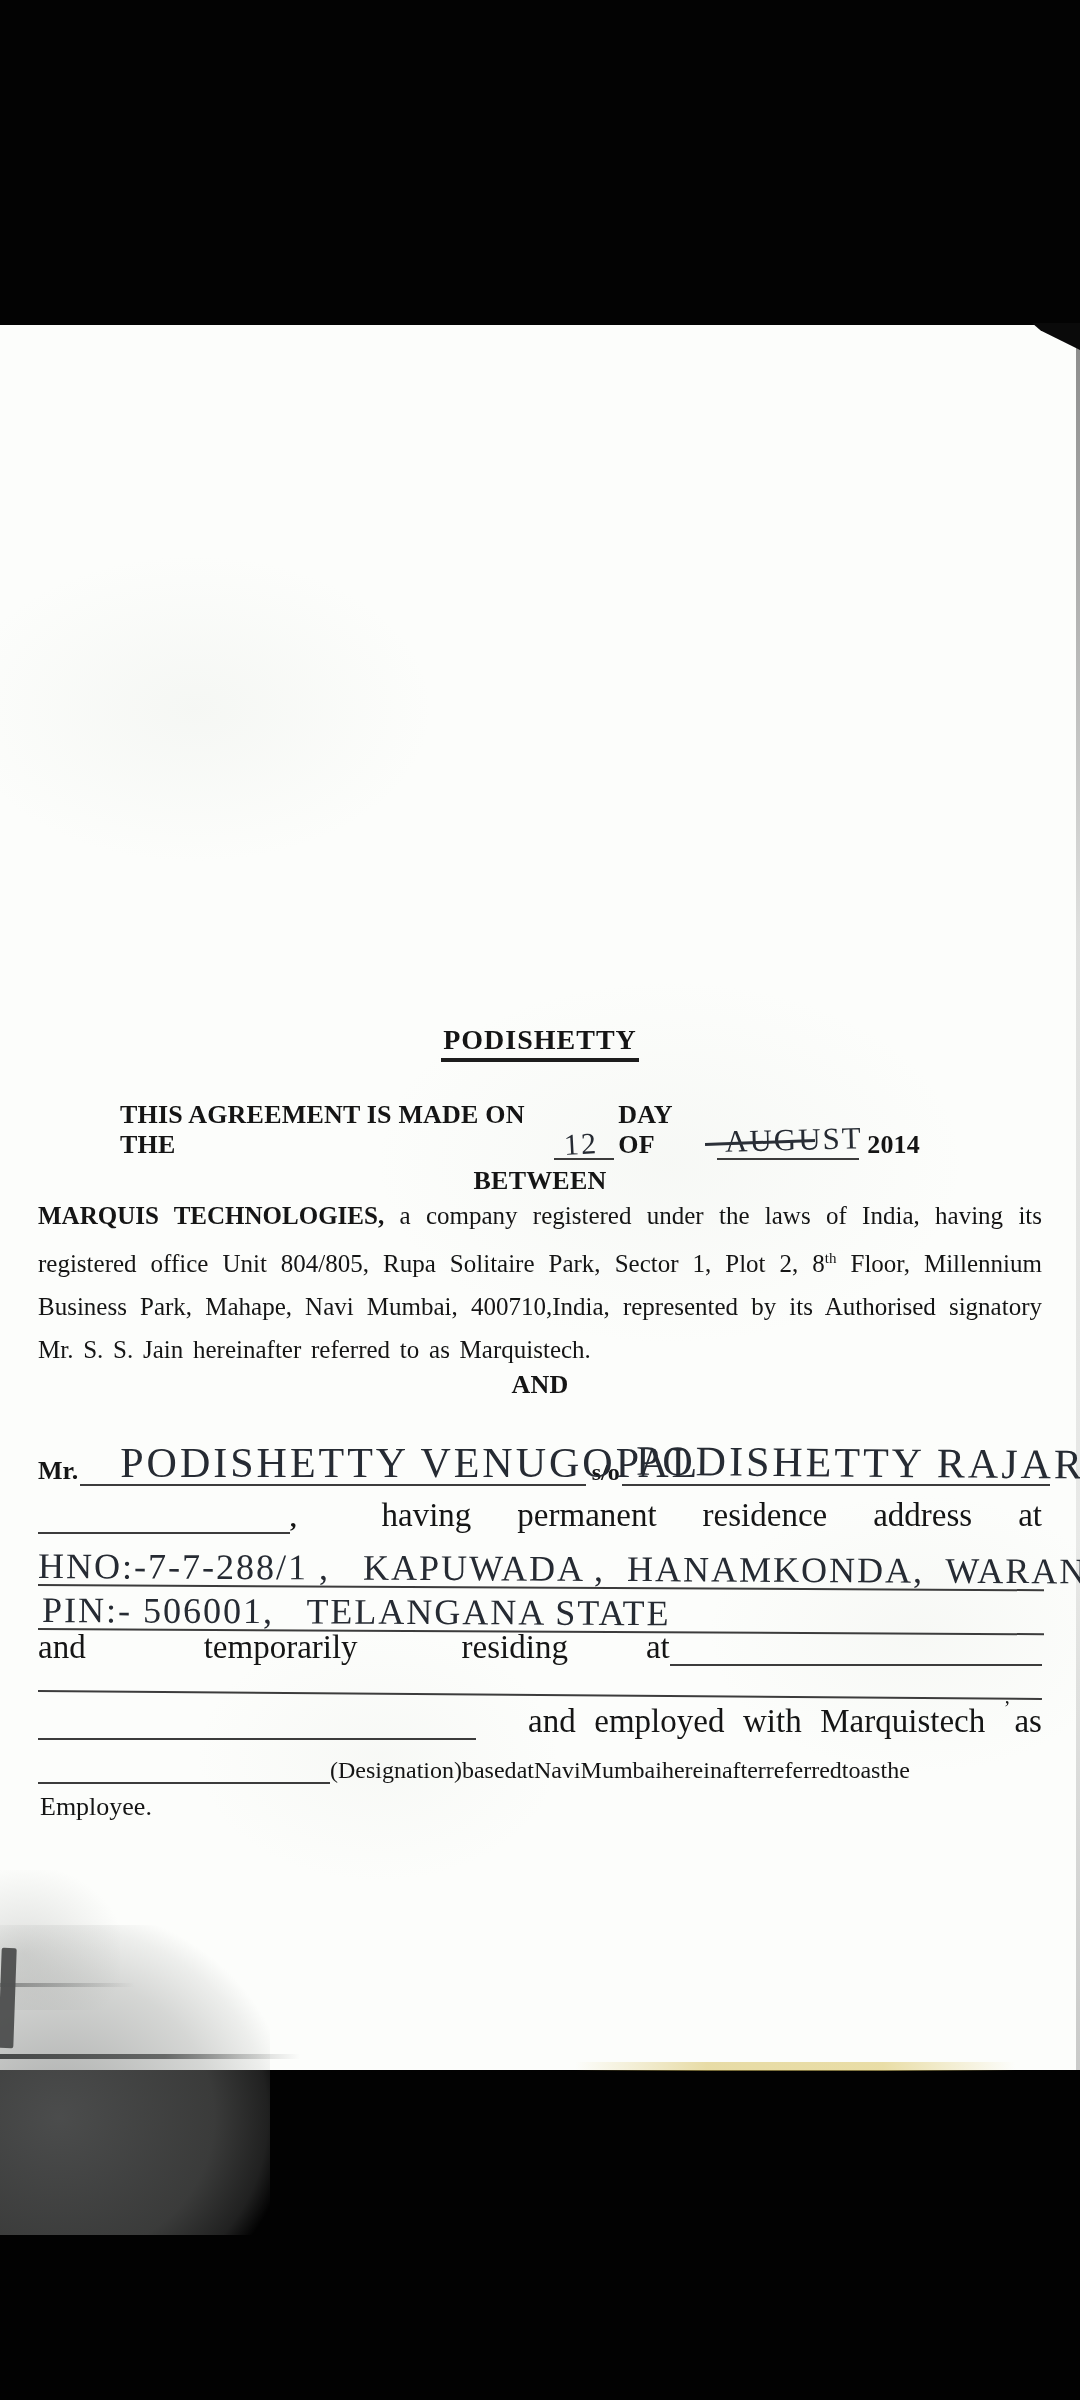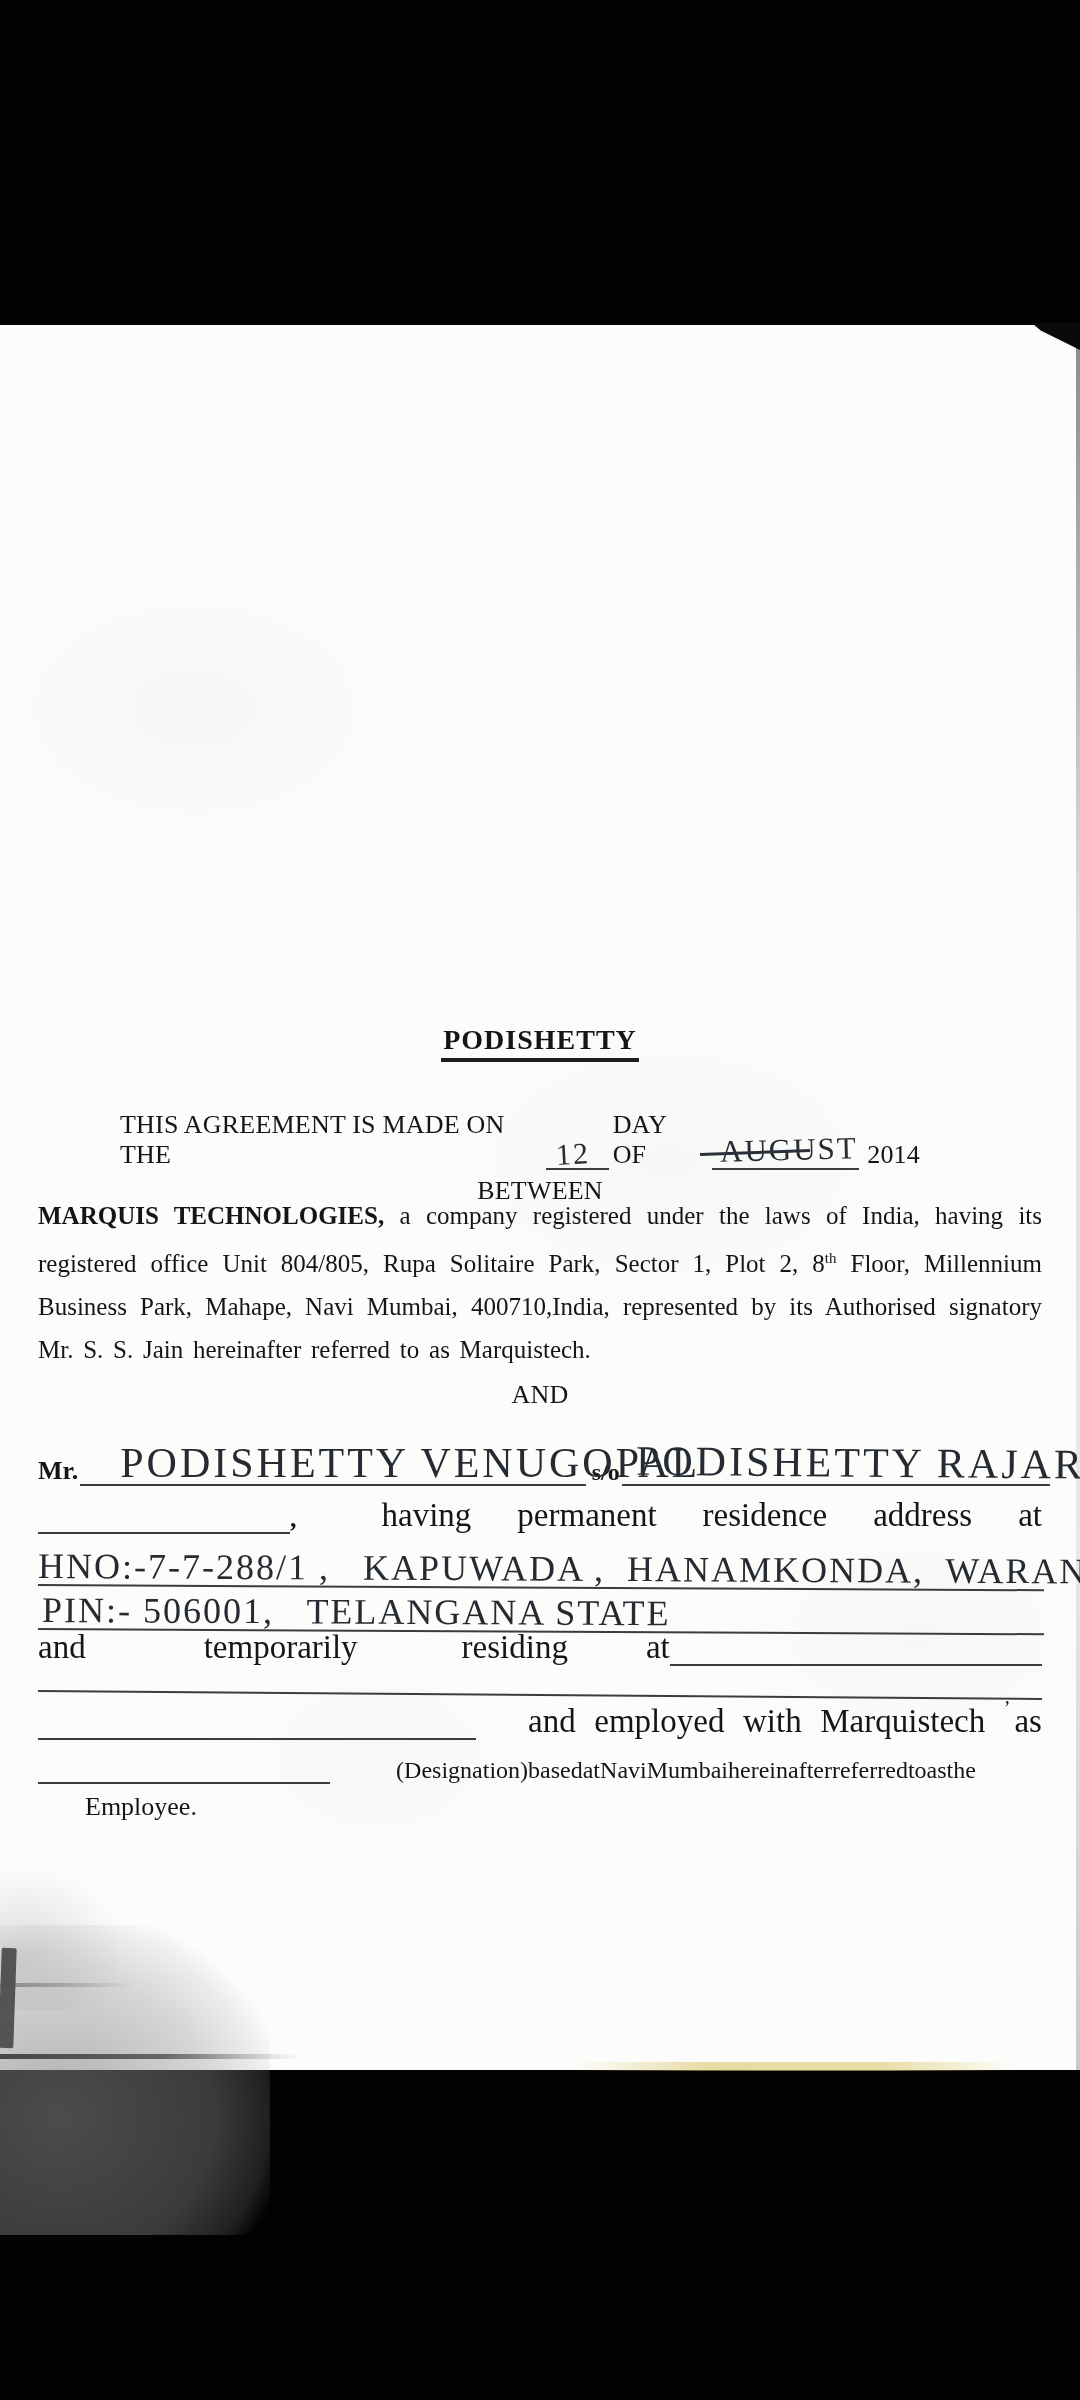--- a/index.html
+++ b/index.html
@@ -31,21 +31,21 @@
   .scanline-b{position:absolute;left:0;top:1983px;width:135px;height:4px;
               background:linear-gradient(to right, rgba(80,82,82,0.55), transparent);}
   .yellow-strip{position:absolute;left:575px;top:2062px;width:440px;height:9px;
               background:linear-gradient(to right, transparent, rgba(214,192,96,0.55) 30%, rgba(220,200,110,0.6) 70%, transparent);}
   
   .row{position:absolute;display:flex;}
   .b{font-weight:bold;}
   .center{left:0;width:1080px;justify-content:center;}
   .title-text{font-size:28px;font-weight:bold;letter-spacing:1px;
               border-bottom:4px solid #1d1d1d;padding:0 2px 2px 2px;}
-  .h1line{font-size:26px;font-weight:normal;letter-spacing:0.2px;margin-top:10px;}
+  .h1line{font-size:26px;font-weight:bold;letter-spacing:0.2px;}
   .para{position:absolute;left:38px;width:1004px;font-size:25px;line-height:43px;
         text-align:justify;word-spacing:3.5px;}
   .blank{border-bottom:2px solid #3c3c3c;position:relative;}
   .hand{font-family:cursive;color:#262b33;white-space:pre;letter-spacing:2px;}
   .hd-abs{position:absolute;bottom:-3px;left:0;}
   .word{font-size:33px;}
   .word-sm{font-size:24px;}
   .rot03{transform:rotate(0.3deg);transform-origin:left bottom;}
   .rot045{transform:rotate(0.45deg);transform-origin:left bottom;}
   .ink-stroke{position:absolute;left:-12px;top:17px;width:110px;height:3px;background:#2b3038;transform:rotate(-2deg);}
@@ -149,31 +149,31 @@
       <span class="word">and</span>
       <span class="word">employed</span>
       <span class="word">with</span>
       <span class="word">Marquistech</span>
       <span><span class="tickmark">ʼ</span> <span class="word">as</span></span>
     </span>
   </div>
 
   <div class="row" style="top:1748px;left:38px;width:1004px;height:36px;align-items:flex-end;">
     <span class="blank" style="width:292px;height:28px;"></span>
-    <span style="flex:1;display:flex;justify-content:center;align-items:flex-end;">
+    <span style="flex:1;display:flex;justify-content:flex-start;align-items:flex-end;">
       <span class="word-sm">(Designation)</span>
       <span class="word-sm">based</span>
       <span class="word-sm">at</span>
       <span class="word-sm">Navi</span>
       <span class="word-sm">Mumbai</span>
       <span class="word-sm">hereinafter</span>
       <span class="word-sm">referred</span>
       <span class="word-sm">to</span>
       <span class="word-sm">as</span>
       <span class="word-sm">the</span>
     </span>
   </div>
 
-  <div class="row" style="top:1792px;left:40px;margin-left:45px;">
+  <div class="row" style="top:1792px;left:40px;">
     <span style="font-size:26px;">Employee.</span>
   </div>
 
 </div>
 
 </body></html>

